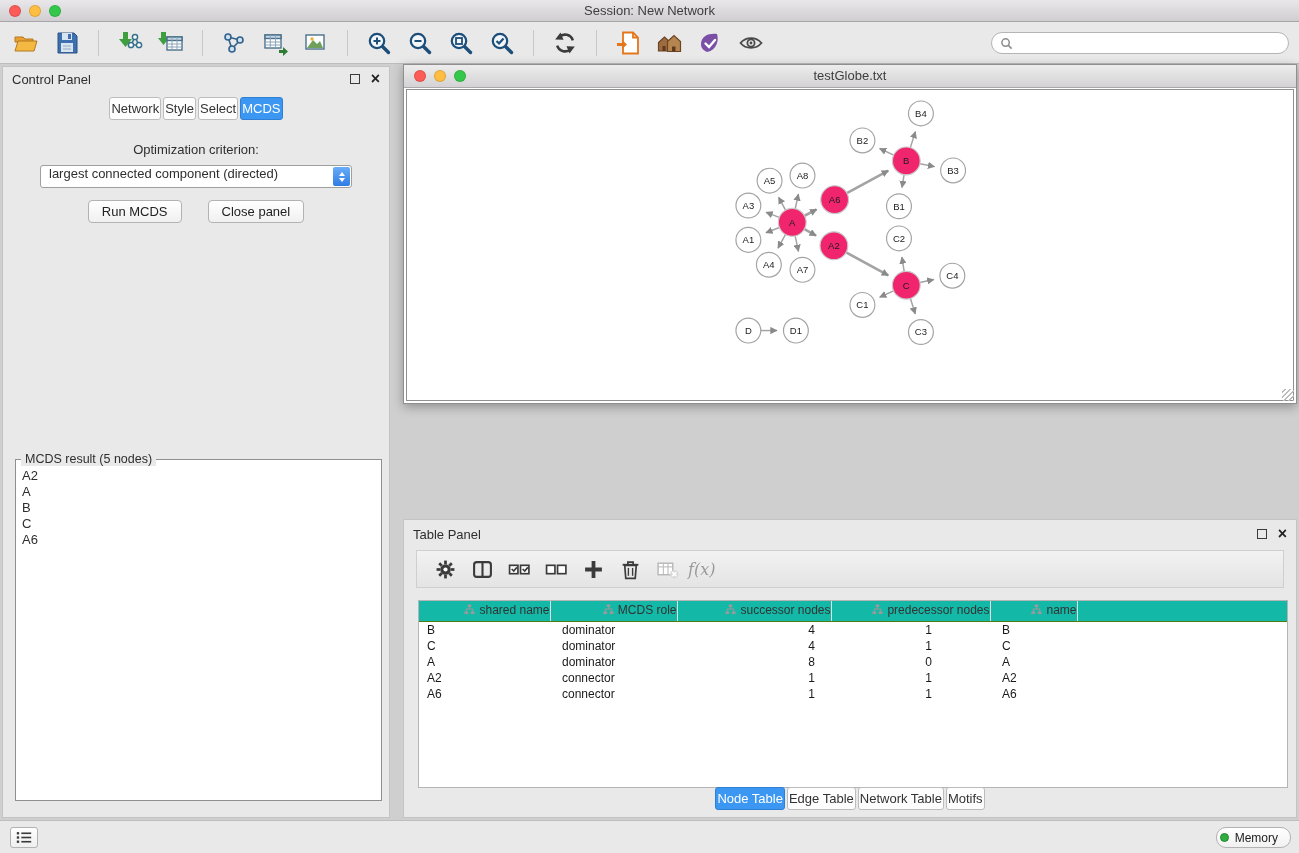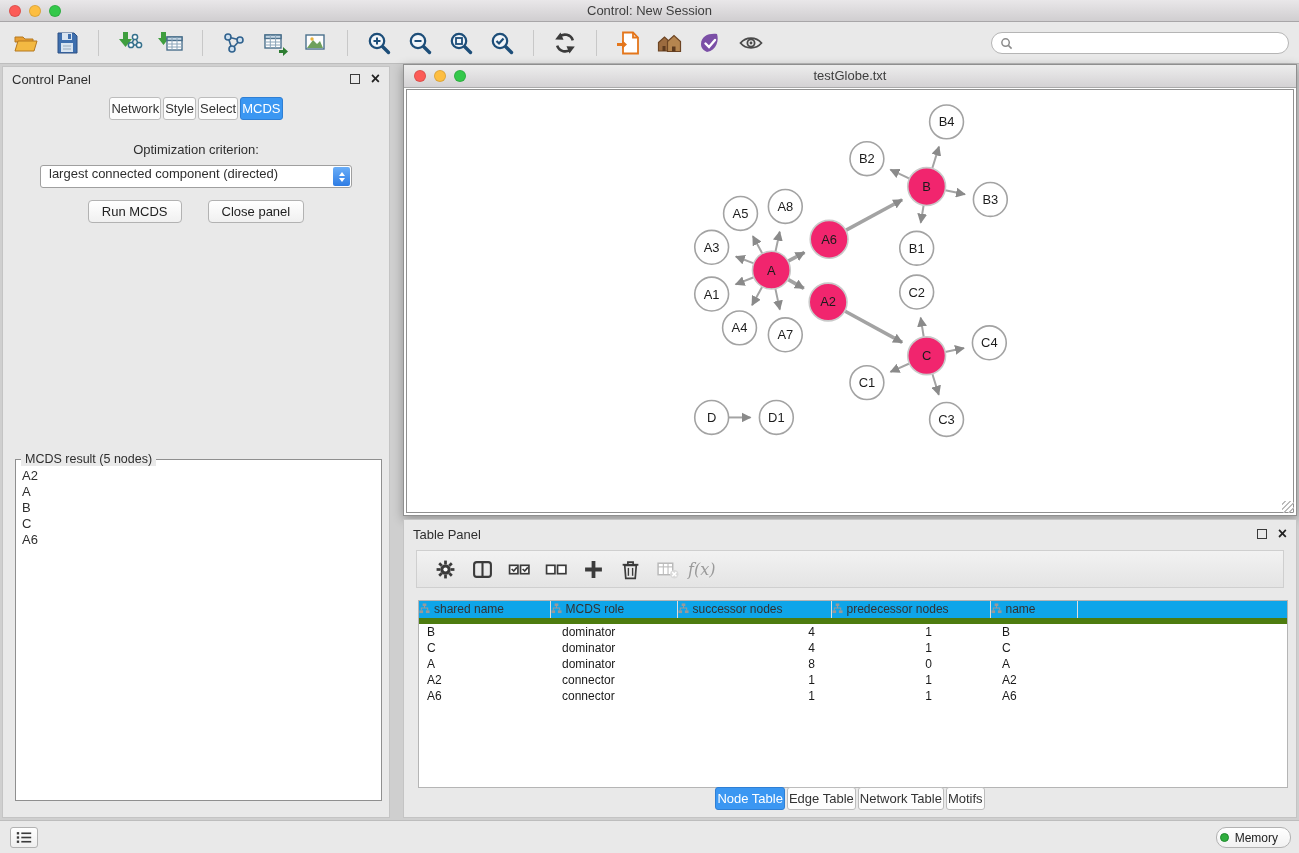--- a/index.html
+++ b/index.html
@@ -44,21 +44,21 @@
   .tri-down { width:0; height:0; border-left:3.5px solid transparent; border-right:3.5px solid transparent; border-top:4.5px solid #fff; }
   .btn-row { display:flex; justify-content:center; gap:26px; margin-top:12px; }
   .push-btn { padding:3px 13px; font-size:13px; background:linear-gradient(#ffffff,#f0f0f0);
     border:1px solid #b2b2b2; border-radius:4px; color:#222; }
   #result-box { position:absolute; left:12px; right:7px; top:392px; bottom:16px; border:1px solid #8f8f8f; background:#fff; }
   #result-legend { position:absolute; top:-8px; left:5px; background:#e9e9e9; padding:0 4px; font-size:12.5px; }
   #result-list { padding:8px 6px 0 6px; font-size:13px; }
   .result-item { line-height:16px; }
 
   
-  #network-window { position:absolute; left:403px; top:0; width:894px; height:452px; background:#fff;
+  #network-window { position:absolute; left:403px; top:0; width:894px; height:340px; background:#fff;
     border:1px solid #8f8f8f; box-shadow:0 3px 10px rgba(0,0,0,.3); }
   #net-titlebar { height:23px; background:linear-gradient(#ededed,#d4d2d4); border-bottom:1px solid #a9a9a9; position:relative; }
   #net-titlebar .lights { top:5px; left:10px; }
   #net-content { position:absolute; left:2px; right:2px; top:24px; bottom:2px; border:1px solid #909090; background:#fff; }
   #net-svg { width:100%; height:100%; display:block; }
   .resize-corner { position:absolute; right:2px; bottom:2px; width:12px; height:12px;
     background:repeating-linear-gradient(135deg, transparent 0 2px, #bbb 2px 3.5px); }
   .edge { stroke:#a3a3a3; stroke-width:2; }
   .edge.thick { stroke-width:3.6; }
   .gnode { fill:#fff; stroke:#a3a3a3; stroke-width:1.6; }
@@ -67,22 +67,22 @@
 
   
   #table-panel { position:absolute; left:403px; top:455px; right:2px; bottom:2px; background:#e9e9e9; border:1px solid #c4c4c4; }
   #tp-toolbar { position:absolute; left:12px; right:12px; top:30px; height:38px;
     background:linear-gradient(#f2f2f2,#e4e4e4); border:1px solid #cfcfcf;
     display:flex; align-items:center; gap:5px; padding-left:12px; }
   .fx-label { font-family:"DejaVu Serif",serif; font-style:italic; font-size:16px; color:#9a9a9a; }
   #node-table-wrap { position:absolute; left:14px; right:8px; top:80px; height:188px; background:#fff;
     border:1px solid #b5b5b5; overflow:hidden; }
   #node-table { width:100%; border-collapse:collapse; table-layout:fixed; font-size:12px; }
-  #node-table thead th { height:20px; background:#0ea5e9; border-bottom:6px solid #4d7c0f; border-right:1px solid #dedede;
-    font-weight:normal; color:#333; text-align:left; overflow:hidden; white-space:nowrap; }
+  #node-table thead th { height:20px; background:#14b8a6; border-bottom:1px solid #4d7c0f; border-right:1px solid #dedede;
+    font-weight:normal; color:#333; text-align:right; overflow:hidden; white-space:nowrap; }
   #node-table thead th.fill { border-right:none; }
   .col-ic { margin-right:4px; vertical-align:-1px; display:inline-block; }
   #node-table td { height:16px; line-height:16px; color:#1a1a1a; overflow:hidden; white-space:nowrap; }
   td.txt { padding-left:12px; }
   td.txt.first { padding-left:8px; }
   td.num { text-align:right; padding-right:16px; }
   td.num.pred { padding-right:58px; }
   #tp-tabs { position:absolute; left:0; right:0; bottom:7px; display:flex; justify-content:center; gap:2px; }
 
   
@@ -95,21 +95,21 @@
 </style>
 </head>
 <body>
 
 <div id="titlebar">
   <div class="lights">
     <span class="light red"></span>
     <span class="light yellow"></span>
     <span class="light green"></span>
   </div>
-  <div class="wtitle">Control: New Session</div>
+  <div class="wtitle">Session: New Network</div>
 </div>
 
 <div id="main-toolbar">
   <div class="tbtn">
     <svg viewBox="0 0 26 26" width="26" height="26">
         <path d="M2 7 h8 l2 2 h8 v3 H2 z" fill="#e8a033" stroke="#b5781f"></path>
         <path d="M2 21 L5 11 h19 l-3 10 z" fill="#f3b942" stroke="#b5781f"></path>
       </svg>
   </div>
   <div class="tbtn">

